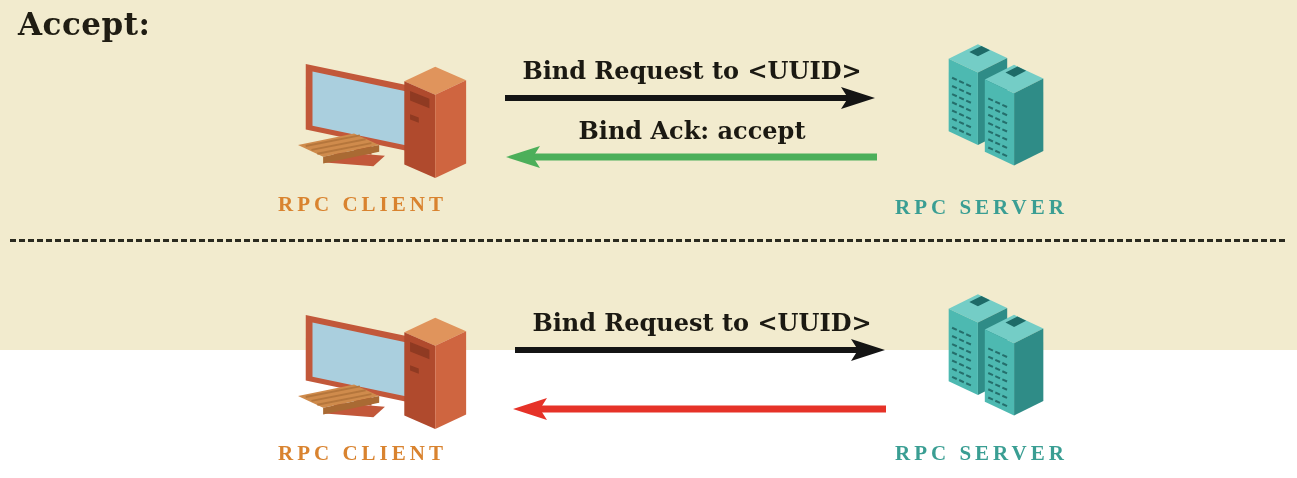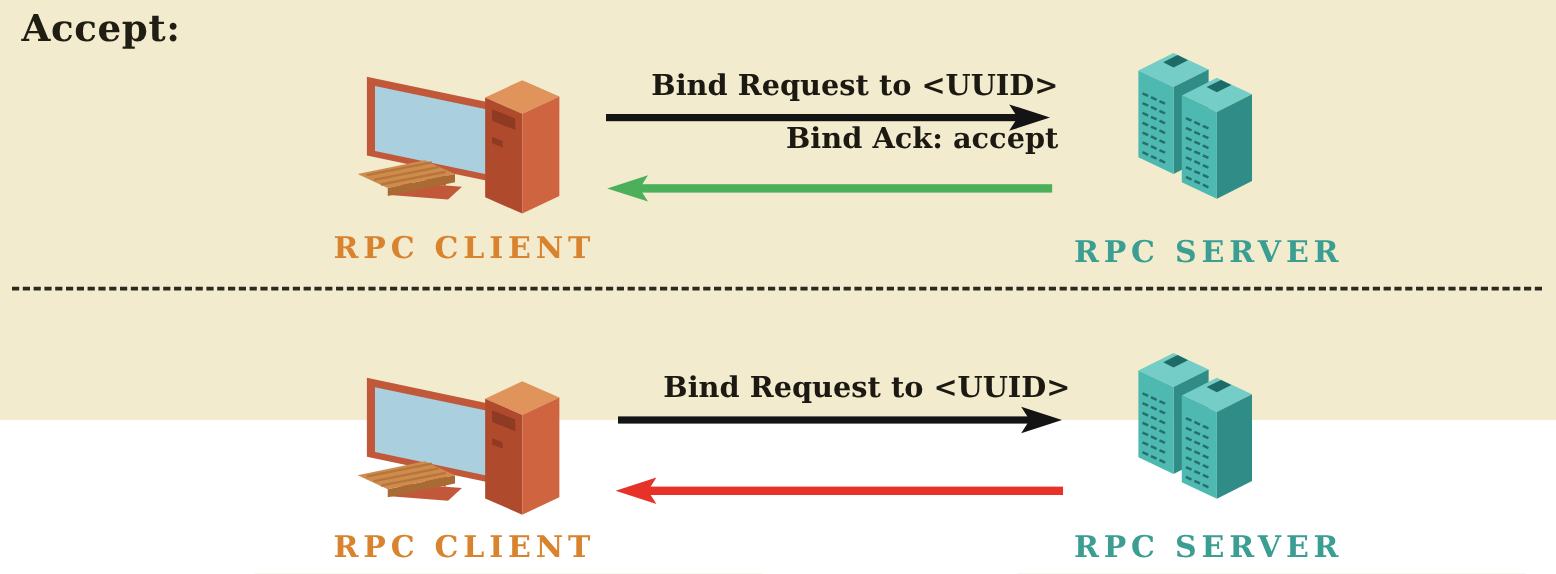--- a/index.html
+++ b/index.html
@@ -16,31 +16,31 @@
   .section-heading {
     position: absolute;
     left: 18px;
     font-size: 31px;
     font-weight: 700;
     letter-spacing: 0.5px;
     color: #201d13;
   }
   .entity-label {
     position: absolute;
-    text-align: center;
-    font-size: 25px;
+    font-size: 21px;
     font-weight: 700;
     letter-spacing: 4px;
     white-space: nowrap;
+    font-family: Liberation Serif, serif;
   }
   .entity-icon { position: absolute; }
   .msg-label {
     position: absolute;
     width: 380px;
-    text-align: right;
+    text-align: center;
     font-size: 24px;
     font-weight: 700;
     color: #1b1912;
     white-space: nowrap;
   }
   .arrow { position: absolute; }
   .divider {
     position: absolute;
     left: 10px; right: 12px;
     top: 239px;
@@ -116,21 +116,21 @@
   </div>
   <div class="entity-label" style="left: 895px; top: 195px; width: 200px; color: rgb(58, 158, 147);">RPC SERVER</div>
 
   <div class="msg-label" style="left:502px; top:56px">Bind Request to &lt;UUID&gt;</div>
   <div class="arrow" style="left:505px; top:86px">
     <svg width="370" height="24" viewBox="0 0 370 24">
       <rect x="0" y="9" width="344" height="6" fill="#141414"></rect>
       <polygon points="336,1 370,12 336,23 343,12" fill="#141414"></polygon>
     </svg>
   </div>
-  <div class="msg-label" style="left:502px; top:100px">Bind Ack: accept</div>
+  <div class="msg-label" style="left:502px; top:116px">Bind Ack: accept</div>
   <div class="arrow" style="left:505px; top:145px">
     <svg width="372" height="24" viewBox="0 0 372 24">
       <rect x="26" y="8.5" width="346" height="7" fill="#4caf5a"></rect>
       <polygon points="35,1 1,12 35,23 28,12" fill="#4caf5a"></polygon>
     </svg>
   </div>
 
   <div class="divider"></div>
 
 

